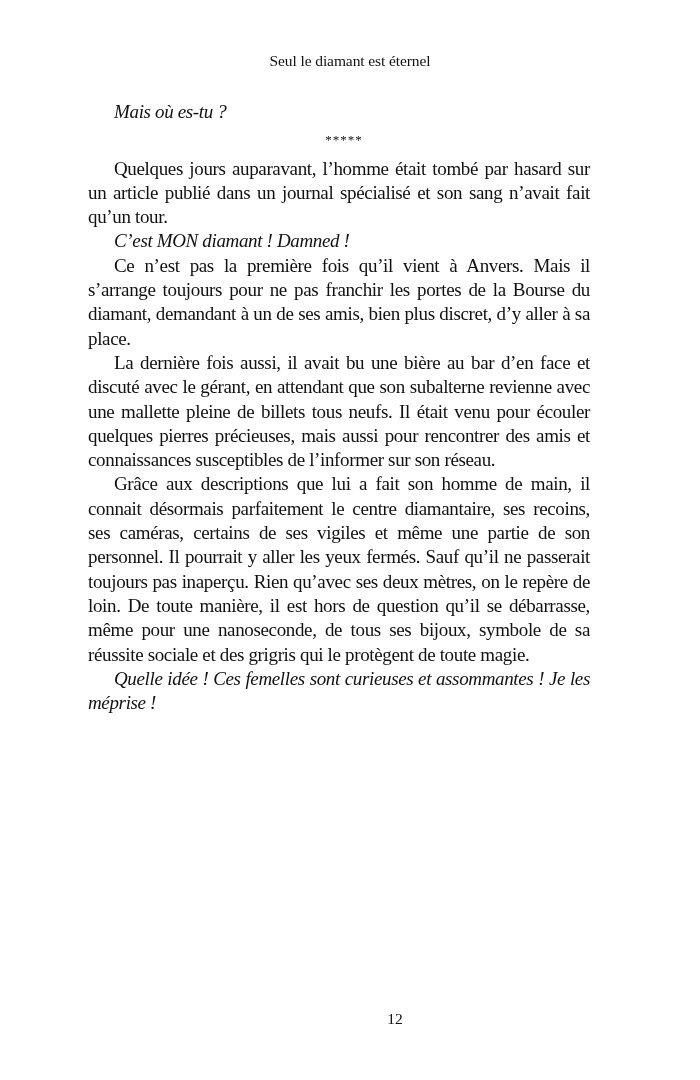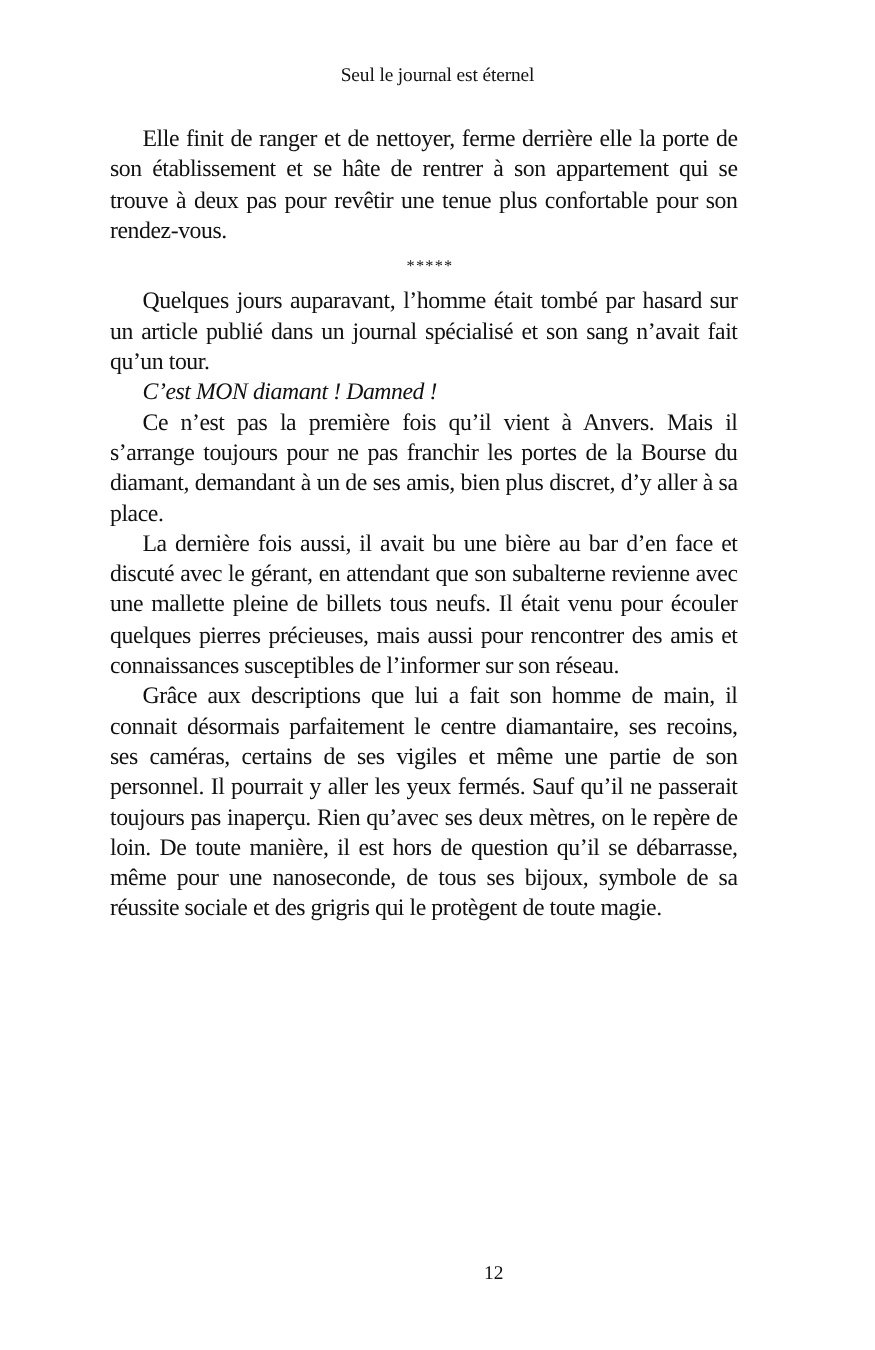--- a/index.html
+++ b/index.html
@@ -13,27 +13,28 @@
   .p.it { font-style: italic; text-align: left; }
   .p.it.justify { text-align: justify; }
   .break { text-align: center; font-size: 13px; line-height: 24.3px; margin: 4px 0 4px 0;
            padding-left: 10px; letter-spacing: 1px; }
   .page-number { position: absolute; top: 1010px; left: 0; width: 700px; text-align: center;
                  font-size: 15.5px; padding-left: 45px; }
 </style>
 </head>
 <body>
 
-<div class="running-head">Seul le journal est éternel</div>
+<div class="running-head">Seul le diamant est éternel</div>
 
 <div class="text-block">
-  <p class="p">Elle finit de ranger et de nettoyer, ferme derrière elle la porte de son établissement et se hâte de rentrer à son appartement qui se trouve à deux pas pour revêtir une tenue plus confortable pour son rendez-vous.</p>
+  <p class="p it">Mais où es-tu ?</p>
 
   <div class="break">*****</div>
 
   <p class="p">Quelques jours auparavant, l’homme était tombé par hasard sur un article publié dans un journal spécialisé et son sang n’avait fait qu’un tour.</p>
   <p class="p it">C’est MON diamant ! Damned !</p>
   <p class="p">Ce n’est pas la première fois qu’il vient à Anvers. Mais il s’arrange toujours pour ne pas franchir les portes de la Bourse du diamant, demandant à un de ses amis, bien plus discret, d’y aller à sa place.</p>
   <p class="p">La dernière fois aussi, il avait bu une bière au bar d’en face et discuté avec le gérant, en attendant que son subalterne revienne avec une mallette pleine de billets tous neufs. Il était venu pour écouler quelques pierres précieuses, mais aussi pour rencontrer des amis et connaissances susceptibles de l’informer sur son réseau.</p>
   <p class="p">Grâce aux descriptions que lui a fait son homme de main, il connait désormais parfaitement le centre diamantaire, ses recoins, ses caméras, certains de ses vigiles et même une partie de son personnel. Il pourrait y aller les yeux fermés. Sauf qu’il ne passerait toujours pas inaperçu. Rien qu’avec ses deux mètres, on le repère de loin. De toute manière, il est hors de question qu’il se débarrasse, même pour une nanoseconde, de tous ses bijoux, symbole de sa réussite sociale et des grigris qui le protègent de toute magie.</p>
+  <p class="p it justify">Quelle idée ! Ces femelles sont curieuses et assommantes ! Je les méprise !</p>
 </div>
 
 <div class="page-number">12</div>
 
 </body></html>

